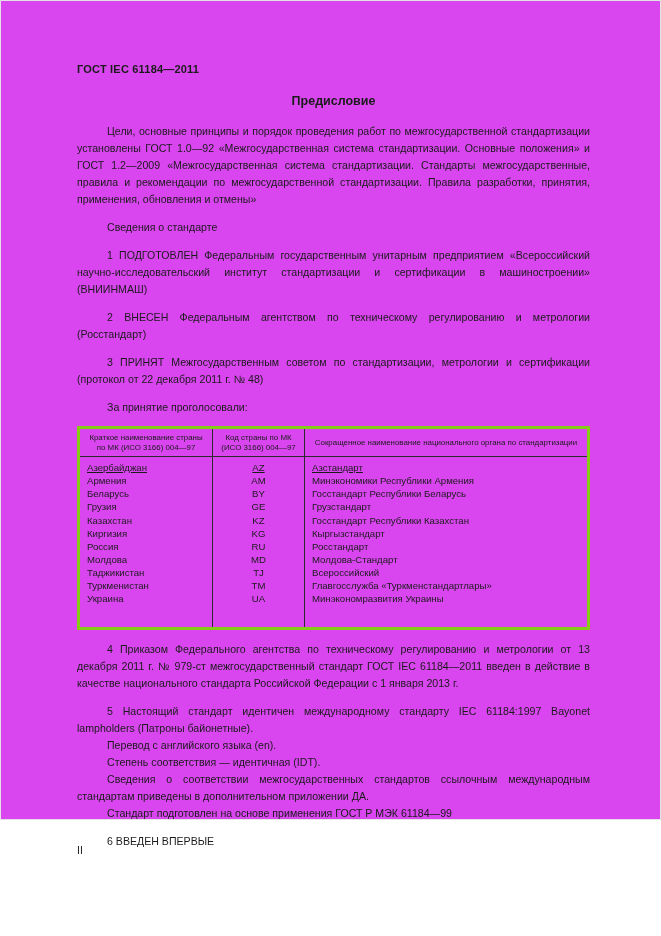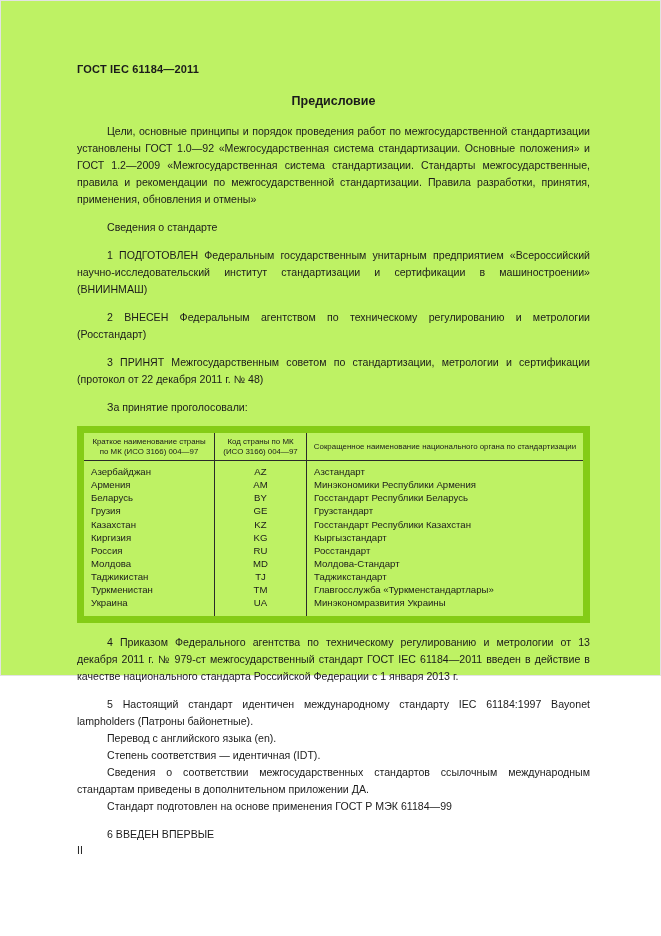--- a/index.html
+++ b/index.html
@@ -6,63 +6,63 @@
   html, body { background: #ffffff; }
   body {
     width: 661px; height: 936px;
     font-family: "Liberation Sans", sans-serif;
     color: #1b1b1b;
     position: relative;
     overflow: hidden;
   }
   .page {
     position: absolute; top: 0; left: 0;
-    width: 661px; height: 676px;
-    background: #bef264;
+    width: 661px; height: 820px;
+    background: #d946ef;
     border: 1px solid #e3e3e3;
     padding: 62px 70px 0 76px;
   }
   .doc-number {
     font-size: 11px; font-weight: 700; letter-spacing: 0.2px;
   }
   .title {
     text-align: center; font-size: 12.5px; font-weight: 700;
     margin-top: 19px;
   }
   .body-block { margin-top: 15px; }
   p.para {
     font-size: 10.6px; line-height: 17px;
     text-align: justify; text-indent: 30px;
   }
   p.mt { margin-top: 11px; }
   p.section-heading { font-weight: 400; text-align: left; }
   .table-wrap { margin-top: 10px; }
   table.vote-table {
     width: 100%; border-collapse: collapse;
-    border: 7px solid #84cc16;
+    border: 3px solid #84cc16;
     table-layout: fixed;
   }
   table.vote-table col.c0 { width: 134px; }
   table.vote-table col.c1 { width: 92px; }
   table.vote-table th {
     font-size: 7.9px; font-weight: 400; line-height: 9.6px;
     text-align: center; vertical-align: middle;
     padding: 4px 6px;
     border: 1px solid #2a2a2a;
   }
   table.vote-table td {
     font-size: 9.6px; line-height: 13.1px;
     border-left: 1px solid #2a2a2a;
     border-right: 1px solid #2a2a2a;
     padding: 0 7px;
     white-space: nowrap; overflow: hidden;
   }
   table.vote-table td.c1 { text-align: center; }
-  table.vote-table tbody tr:first-child td { padding-top: 4px; }
-  table.vote-table tbody tr:last-child td { padding-bottom: 7px; }
+  table.vote-table tbody tr:first-child td { padding-top: 4px; text-decoration: underline; }
+  table.vote-table tbody tr:last-child td { padding-bottom: 22px; }
   .page-number {
     position: absolute; left: 76px; top: 843px;
     font-size: 10.5px; color: #1b1b1b;
   }
 </style>
 </head>
 <body>
 
 <div class="page">
 
@@ -131,21 +131,21 @@
               <td class="c2">Росстандарт</td>
             </tr>
             <tr>
               <td class="c0">Молдова</td>
               <td class="c1">MD</td>
               <td class="c2">Молдова-Стандарт</td>
             </tr>
             <tr>
               <td class="c0">Таджикистан</td>
               <td class="c1">TJ</td>
-              <td class="c2">Таджикстандарт</td>
+              <td class="c2">Всероссийский</td>
             </tr>
             <tr>
               <td class="c0">Туркменистан</td>
               <td class="c1">TM</td>
               <td class="c2">Главгосслужба «Туркменстандартлары»</td>
             </tr>
             <tr>
               <td class="c0">Украина</td>
               <td class="c1">UA</td>
               <td class="c2">Минэкономразвития Украины</td>

